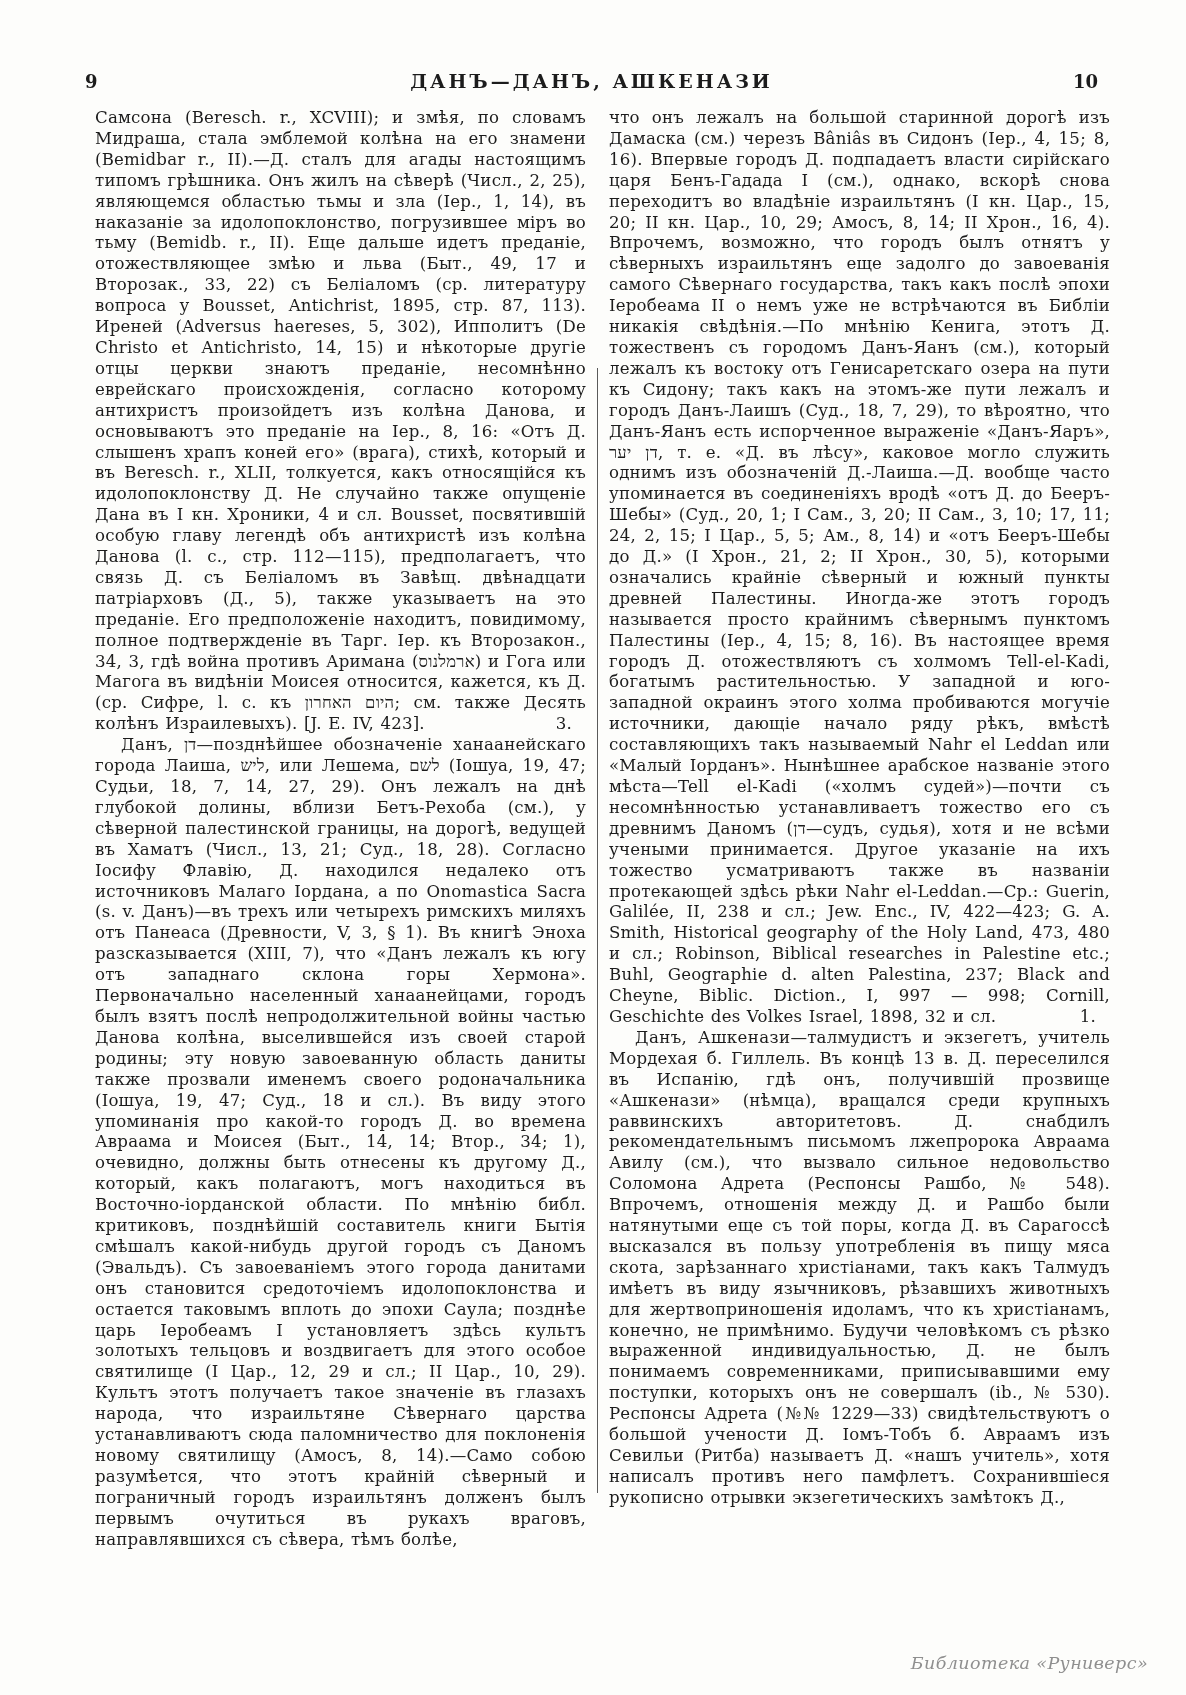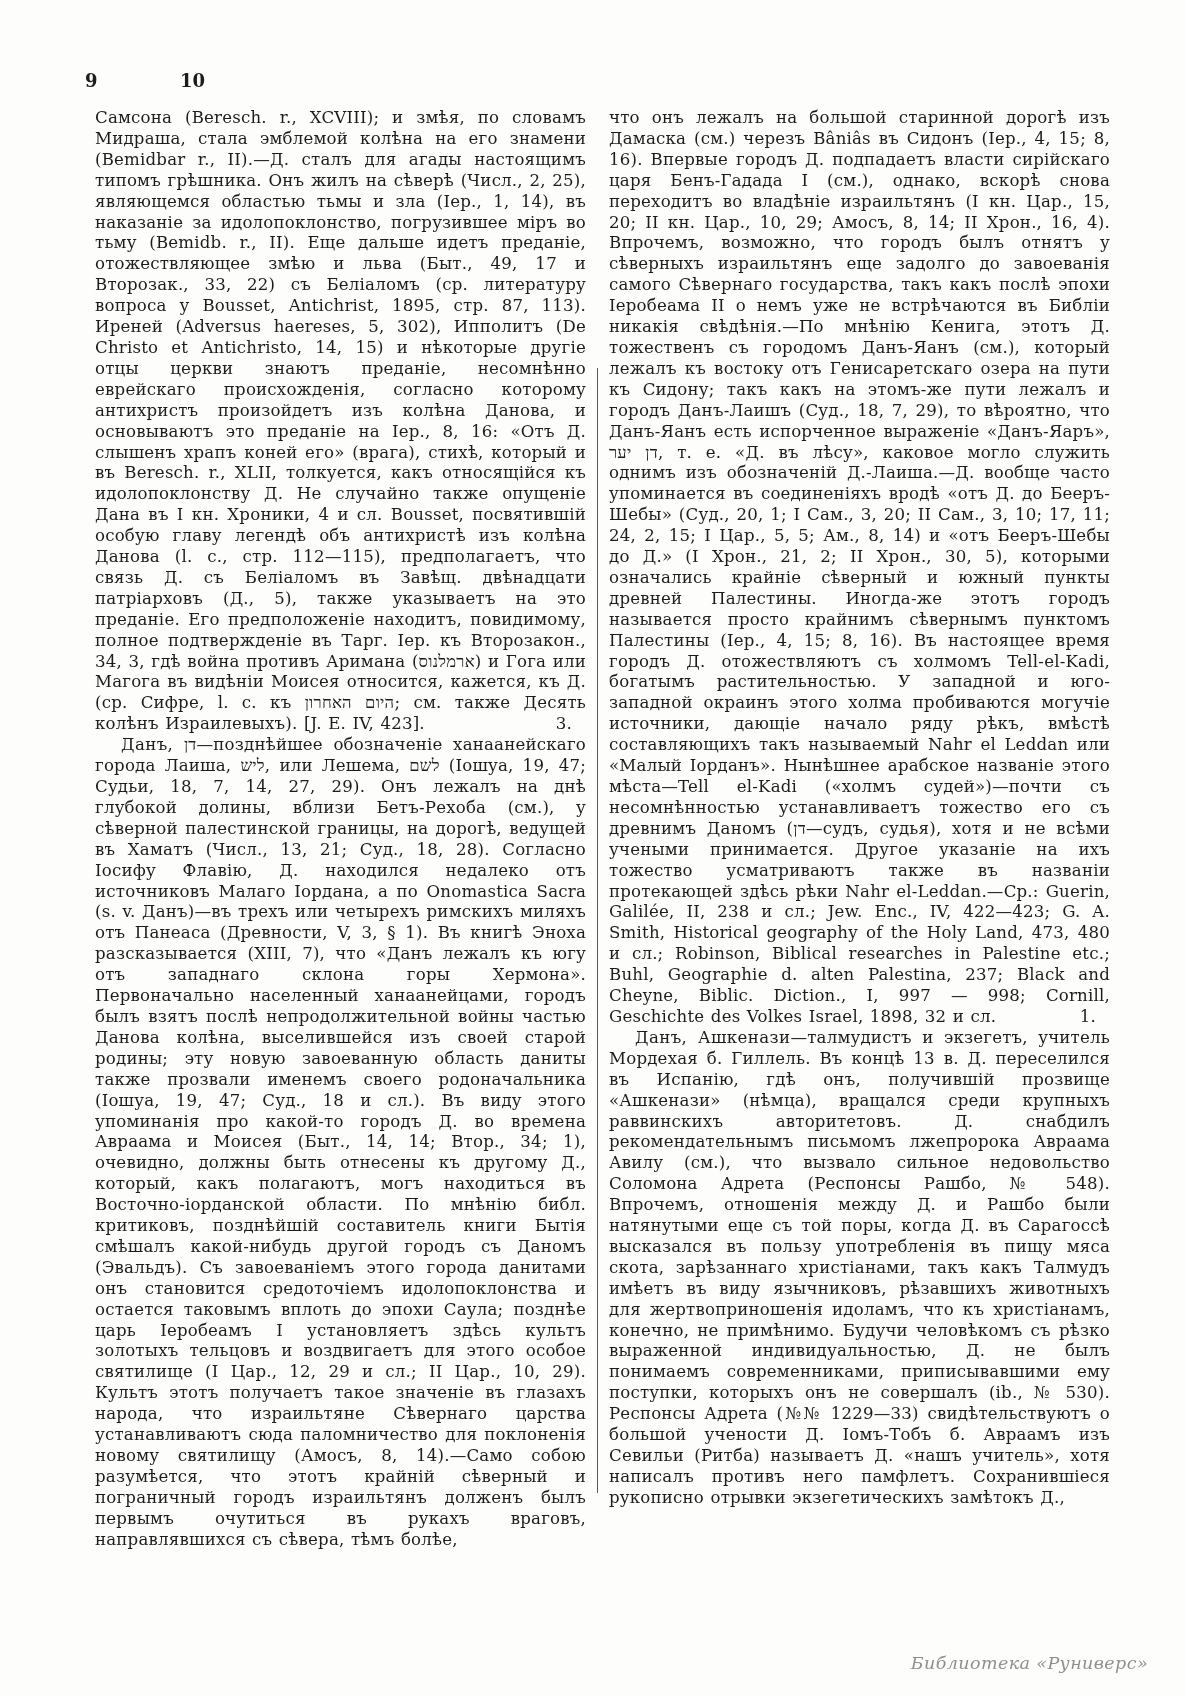--- a/index.html
+++ b/index.html
@@ -57,20 +57,21 @@
     font-size: 17.5px;
     letter-spacing: 0.4px;
     font-style: italic;
   }
 </style>
 </head>
 <body style="--ink: #1c1c1c; --muted: #8f8f8f; background: rgb(253, 253, 251);">
 
 <header class="page-header">
   <span class="pagenum left">9</span>
+  <h1 class="running-title">ДАНЪ—ДАНЪ, АШКЕНАЗИ</h1>
   <span class="pagenum right">10</span>
 </header>
 
 <main class="columns">
 
   <section class="column left-col">
     <p class="para continuation"><span>Самсона (Beresch. r., XCVIII); и змѣя, по словамъ Мидраша, стала эмблемой колѣна на его знамени (Bemidbar r., II).—Д. сталъ для агады настоящимъ типомъ грѣшника. Онъ жилъ на сѣверѣ (Числ., 2, 25), являющемся областью тьмы и зла (Іер., 1, 14), въ наказаніе за идолопоклонство, погрузившее міръ во тьму (Bemidb. r., II). Еще дальше идетъ преданіе, отожествляющее змѣю и льва (Быт., 49, 17 и Второзак., 33, 22) съ Беліаломъ (ср. литературу вопроса у Bousset, Antichrist, 1895, стр. 87, 113). Иреней (Adversus haereses, 5, 302), Ипполитъ (De Christo et Antichristo, 14, 15) и нѣкоторые другіе отцы церкви знаютъ преданіе, несомнѣнно еврейскаго происхожденія, согласно которому антихристъ произойдетъ изъ колѣна Данова, и основываютъ это преданіе на Іер., 8, 16: «Отъ Д. слышенъ храпъ коней его» (врага), стихѣ, который и въ Beresch. r., XLII, толкуется, какъ относящійся къ идолопоклонству Д. Не случайно также опущеніе Дана въ I кн. Хроники, 4 и сл. Bousset, посвятившій особую главу легендѣ объ антихристѣ изъ колѣна Данова (l. c., стр. 112—115), предполагаетъ, что связь Д. съ Беліаломъ въ Завѣщ. двѣнадцати патріарховъ (Д., 5), также указываетъ на это преданіе. Его предположеніе находитъ, повидимому, полное подтвержденіе въ Тарг. Іер. къ Второзакон., 34, 3, гдѣ война противъ Аримана (ארמלנוס) и Гога или Магога въ видѣніи Моисея относится, кажется, къ Д. (ср. Сифре, l. c. къ היום האחרון; см. также Десять колѣнъ Израилевыхъ). [J. E. IV, 423].</span><span class="signature">3.</span></p>
     <p class="para entry"><b class="entry-title">Данъ,</b><span> דן—позднѣйшее обозначеніе ханаанейскаго города Лаиша, ליש, или Лешема, לשם (Іошуа, 19, 47; Судьи, 18, 7, 14, 27, 29). Онъ лежалъ на днѣ глубокой долины, вблизи Бетъ-Рехоба (см.), у сѣверной палестинской границы, на дорогѣ, ведущей въ Хаматъ (Числ., 13, 21; Суд., 18, 28). Согласно Іосифу Флавію, Д. находился недалеко отъ источниковъ Малаго Іордана, а по Onomastica Sacra (s. v. Данъ)—въ трехъ или четырехъ римскихъ миляхъ отъ Панеаса (Древности, V, 3, § 1). Въ книгѣ Эноха разсказывается (XIII, 7), что «Данъ лежалъ къ югу отъ западнаго склона горы Хермона». Первоначально населенный ханаанейцами, городъ былъ взятъ послѣ непродолжительной войны частью Данова колѣна, выселившейся изъ своей старой родины; эту новую завоеванную область даниты также прозвали именемъ своего родоначальника (Іошуа, 19, 47; Суд., 18 и сл.). Въ виду этого упоминанія про какой-то городъ Д. во времена Авраама и Моисея (Быт., 14, 14; Втор., 34; 1), очевидно, должны быть отнесены къ другому Д., который, какъ полагаютъ, могъ находиться въ Восточно-іорданской области. По мнѣнію библ. критиковъ, позднѣйшій составитель книги Бытія смѣшалъ какой-нибудь другой городъ съ Даномъ (Эвальдъ). Съ завоеваніемъ этого города данитами онъ становится средоточіемъ идолопоклонства и остается таковымъ вплоть до эпохи Саула; позднѣе царь Іеробеамъ I установляетъ здѣсь культъ золотыхъ тельцовъ и воздвигаетъ для этого особое святилище (I Цар., 12, 29 и сл.; II Цар., 10, 29). Культъ этотъ получаетъ такое значеніе въ глазахъ народа, что израильтяне Сѣвернаго царства устанавливаютъ сюда паломничество для поклоненія новому святилищу (Амосъ, 8, 14).—Само собою разумѣется, что этотъ крайній сѣверный и пограничный городъ израильтянъ долженъ былъ первымъ очутиться въ рукахъ враговъ, направлявшихся съ сѣвера, тѣмъ болѣе,</span></p>
   </section>
 

